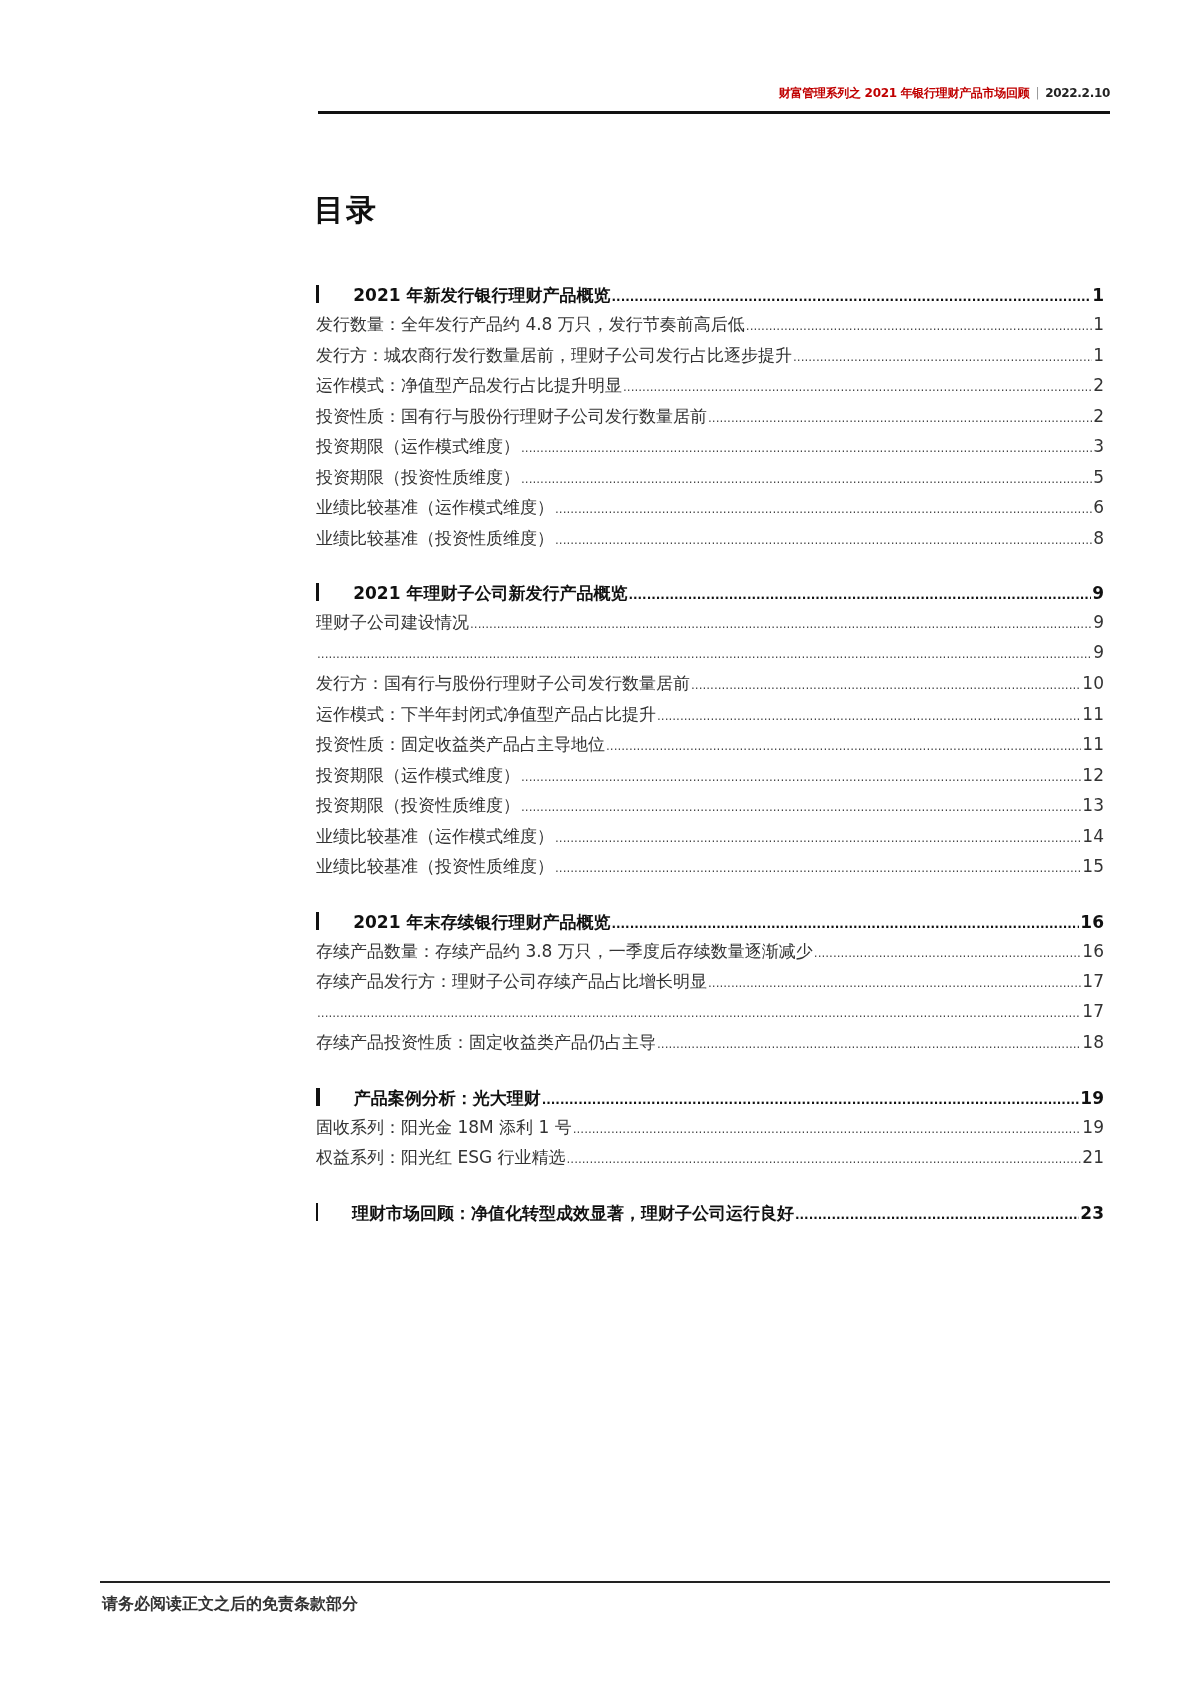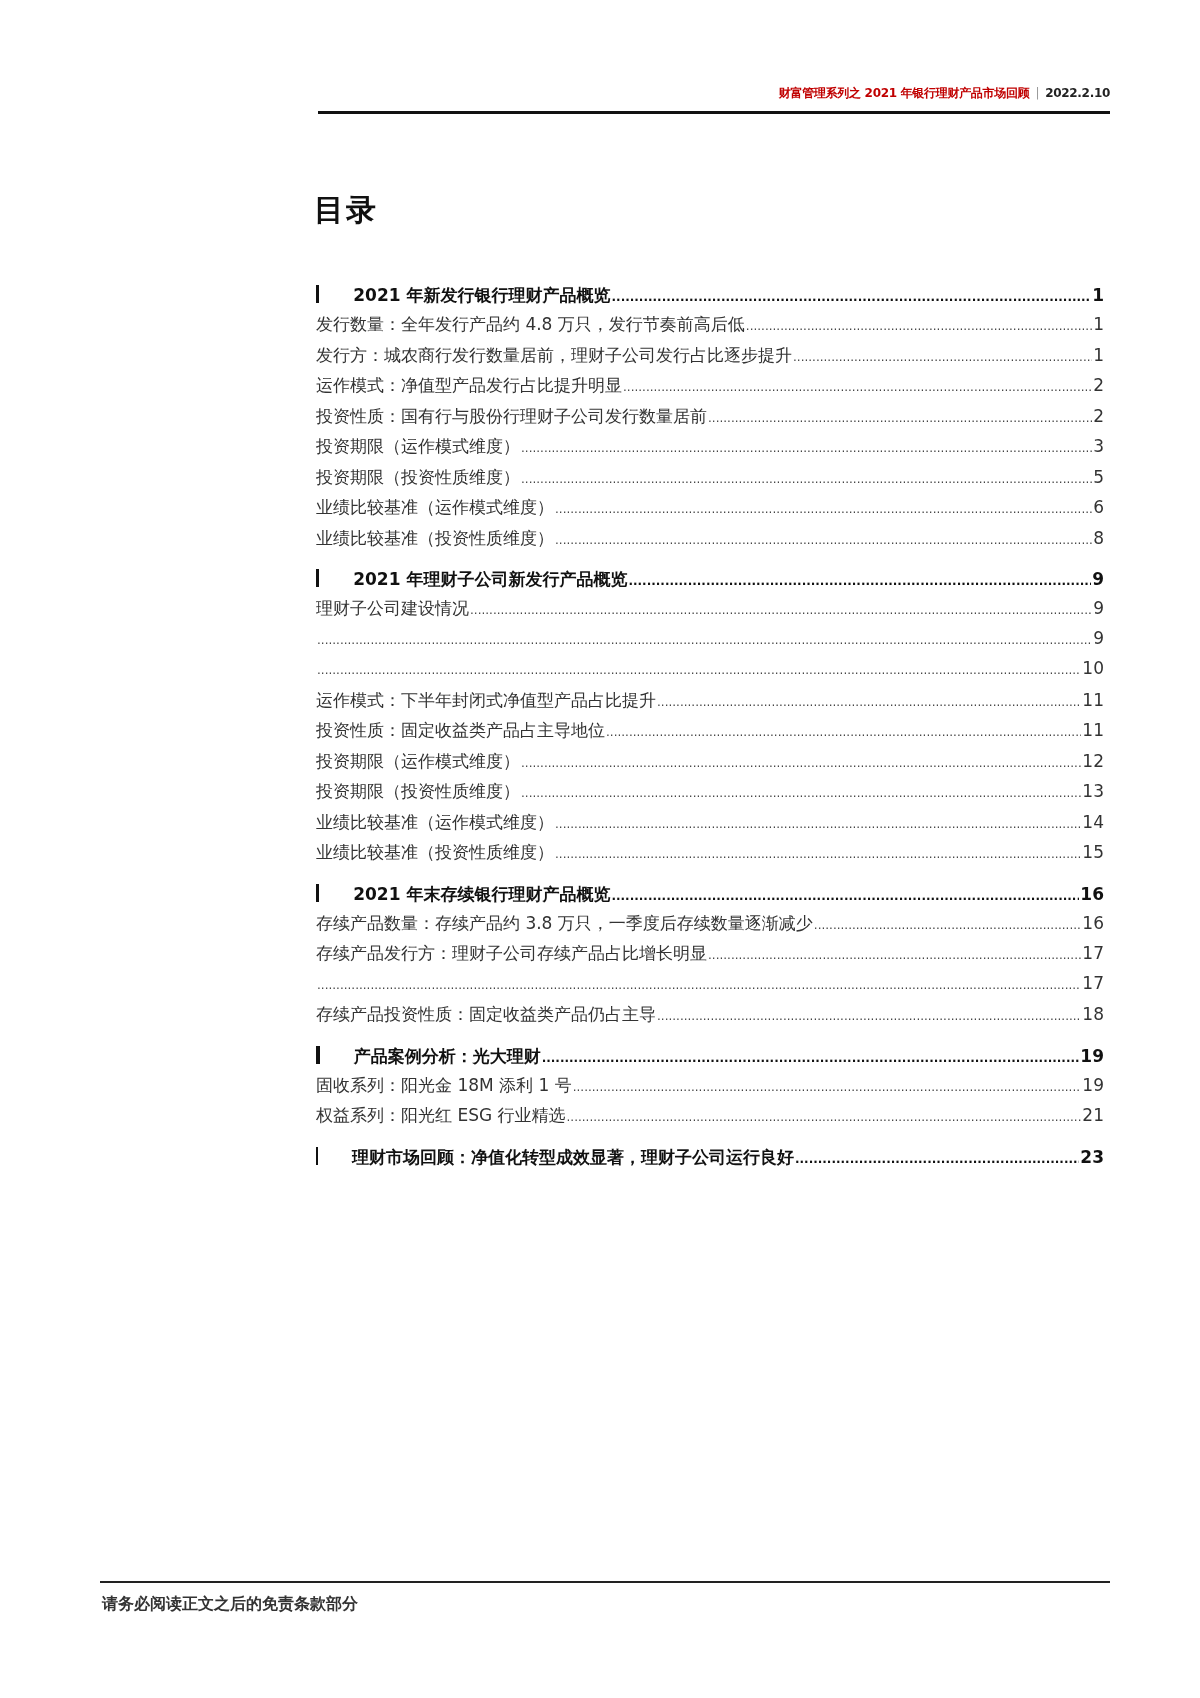--- a/index.html
+++ b/index.html
@@ -13,21 +13,21 @@
     .header-rule { position: absolute; left: 318px; top: 111px; width: 792px; height: 3px; background: #111; }
     .title { position: absolute; left: 314px; top: 190px; font-size: 30px; font-weight: bold; color: #111;
              letter-spacing: 2px; }
     .toc { position: absolute; left: 316px; top: 283px; width: 788px; }
     .row { display: flex; align-items: baseline; height: 30.5px; font-size: 17px; color: #333; white-space: nowrap; }
     .row .label { flex: 0 0 auto; }
     .row .dots { flex: 1 1 auto; overflow: hidden; margin: 0 1px; color: #444; letter-spacing: 0px;
                  font-size: 12px; }
     .row .dots::before { content: "................................................................................................................................................................................................................................"; }
     .row .page { flex: 0 0 auto; }
-    .row.section { font-weight: bold; color: #111; height: 30px; margin-top: 10px; }
+    .row.section { font-weight: bold; color: #111; height: 30px; margin-top: 24px; }
     .row.section:first-child { margin-top: 0; }
     .row.section .marker { display: inline-block; width: 7px; height: 18px; background: #111; margin-right: 34px;
                            position: relative; top: 2px; }
     .row.section .dots { color: #111; }
     .footer-rule { position: absolute; left: 100px; top: 1581px; width: 1010px; height: 2px; background: #222; }
     .footer { position: absolute; left: 102px; top: 1594px; font-size: 16px; font-weight: bold; color: #333; text-align: center; }
   </style>
 </head>
 <body>
 
@@ -96,20 +96,21 @@
   <div class="row">
       <span class="label">理财子公司建设情况</span>
       <span class="dots"></span>
       <span class="page">9</span>
     </div>
   <div class="row">
       <span class="dots"></span>
       <span class="page">9</span>
     </div>
   <div class="row">
+      <span class="label">发行方：国有行与股份行理财子公司发行数量居前</span>
       <span class="dots"></span>
       <span class="page">10</span>
     </div>
   <div class="row">
       <span class="label">运作模式：下半年封闭式净值型产品占比提升</span>
       <span class="dots"></span>
       <span class="page">11</span>
     </div>
   <div class="row">
       <span class="label">投资性质：固定收益类产品占主导地位</span>

